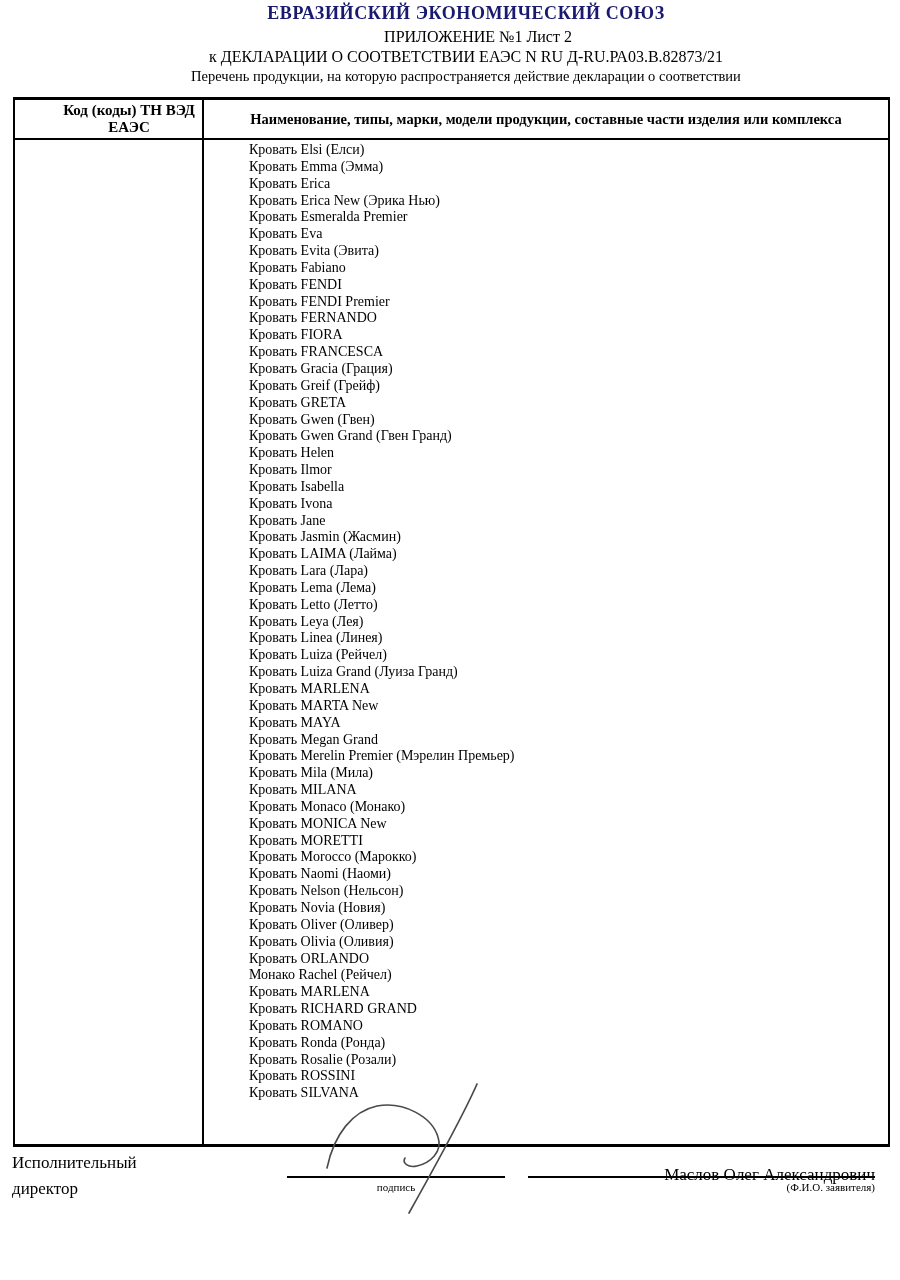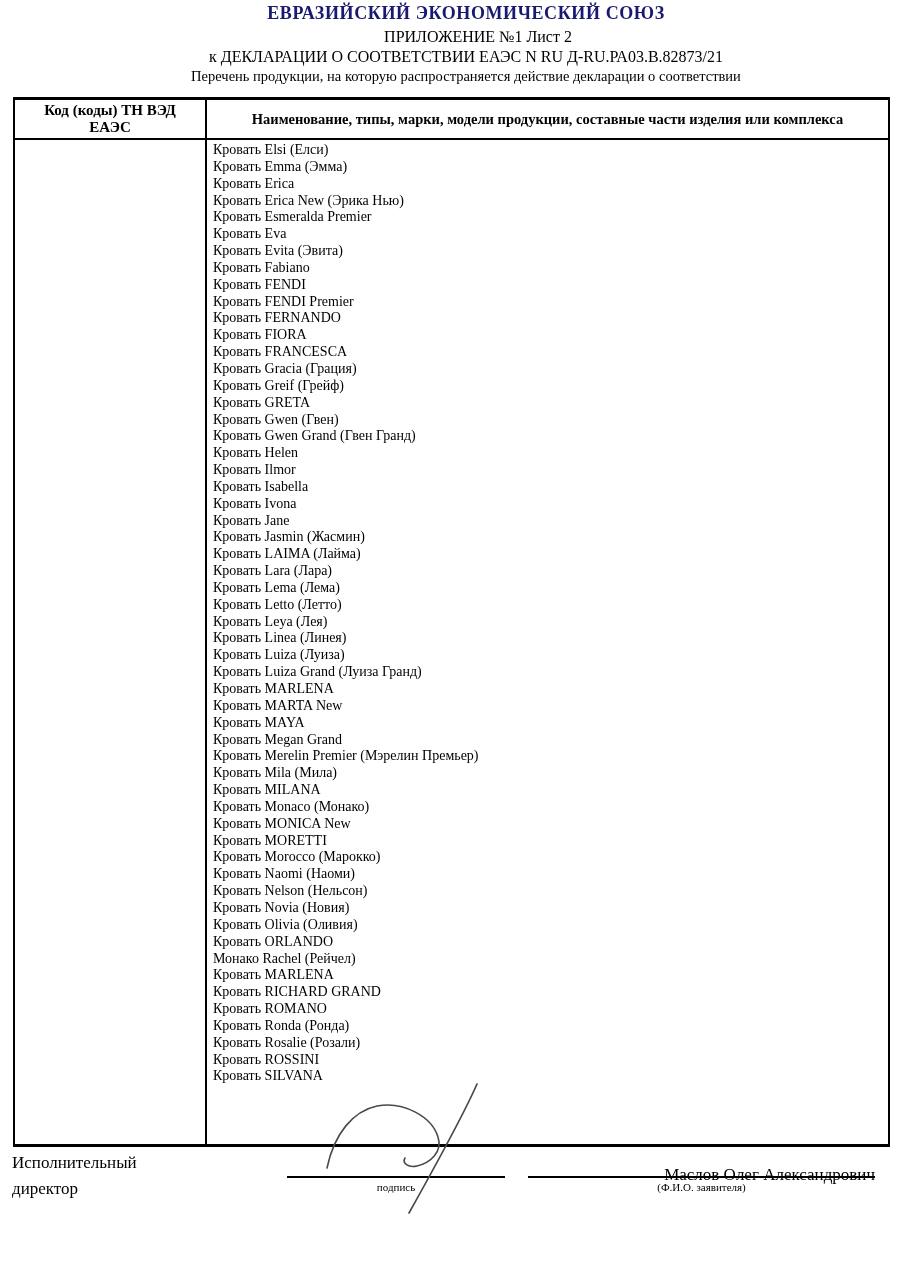--- a/index.html
+++ b/index.html
@@ -21,51 +21,51 @@
     position: absolute; left: 13px; top: 97px;
     width: 877px; height: 1050px;
     border: 2px solid #000;
     border-top-width: 3px;
     border-bottom-width: 3px;
     display: flex; flex-direction: column;
     background: #fff;
   }
   .thead { display: flex; height: 40px; border-bottom: 2px solid #000; flex: 0 0 auto; }
   .tbody { display: flex; flex: 1 1 auto; min-height: 0; }
-  .col-code { width: 192px; border-right: 2px solid #000; flex: 0 0 auto; }
+  .col-code { width: 148px; border-right: 2px solid #000; flex: 0 0 auto; margin-left: 41px; }
   .col-name { flex: 1 1 auto; }
   .thead .col-code {
     display: flex; flex-direction: column; justify-content: center; align-items: center;
     font-weight: bold; font-size: 15px; line-height: 17px; text-align: center;
   }
   .thead .col-name {
     display: flex; justify-content: center; align-items: center;
     font-weight: bold; font-size: 14.5px; text-align: center;
     padding: 0 8px;
   }
-  .tbody .col-name { padding: 2px 8px 0 6px; }
+  .tbody .col-name { padding: 2px 8px 0 6px; margin-left: 39px; }
   .product-line { font-size: 14px; line-height: 16.85px; white-space: nowrap; }
 
   .footer-position {
     position: absolute; left: 12px; top: 1150px;
     font-size: 17px; line-height: 26px;
   }
   .sig-line-left  { position: absolute; left: 287px; top: 1176px; width: 218px; border-top: 2px solid #000; }
   .sig-line-right { position: absolute; left: 528px; top: 1176px; width: 347px; border-top: 2px solid #000; }
   .sig-caption-left {
     position: absolute; left: 287px; top: 1181px; width: 218px;
     text-align: center; font-size: 11px;
   }
   .applicant-name {
     position: absolute; left: 528px; top: 1152px; width: 347px;
     text-align: right; font-size: 17px; margin-top: 13px;
   }
   .applicant-caption {
     position: absolute; left: 528px; top: 1181px; width: 347px;
-    text-align: center; font-size: 11px;
+    text-align: right; font-size: 11px;
   }
   .signature-svg {
     position: absolute; left: 300px; top: 1068px;
     width: 195px; height: 152px;
     pointer-events: none; z-index: 5;
   }
 </style>
 </head>
 <body>
 
@@ -108,36 +108,37 @@
         <div class="product-line">Кровать Isabella</div>
         <div class="product-line">Кровать Ivona</div>
         <div class="product-line">Кровать Jane</div>
         <div class="product-line">Кровать Jasmin (Жасмин)</div>
         <div class="product-line">Кровать LAIMA (Лайма)</div>
         <div class="product-line">Кровать Lara (Лара)</div>
         <div class="product-line">Кровать Lema (Лема)</div>
         <div class="product-line">Кровать Letto (Летто)</div>
         <div class="product-line">Кровать Leya (Лея)</div>
         <div class="product-line">Кровать Linea (Линея)</div>
-        <div class="product-line">Кровать Luiza (Луиза)</div>
+        <div class="product-line">Кровать Luiza (Рейчел)</div>
         <div class="product-line">Кровать Luiza Grand (Луиза Гранд)</div>
         <div class="product-line">Кровать MARLENA</div>
         <div class="product-line">Кровать MARTA New</div>
         <div class="product-line">Кровать MAYA</div>
         <div class="product-line">Кровать Megan Grand</div>
         <div class="product-line">Кровать Merelin Premier (Мэрелин Премьер)</div>
         <div class="product-line">Кровать Mila (Мила)</div>
         <div class="product-line">Кровать MILANA</div>
         <div class="product-line">Кровать Monaco (Монако)</div>
         <div class="product-line">Кровать MONICA New</div>
         <div class="product-line">Кровать MORETTI</div>
         <div class="product-line">Кровать Morocco (Марокко)</div>
         <div class="product-line">Кровать Naomi (Наоми)</div>
         <div class="product-line">Кровать Nelson (Нельсон)</div>
         <div class="product-line">Кровать Novia (Новия)</div>
+        <div class="product-line">Кровать Oliver (Оливер)</div>
         <div class="product-line">Кровать Olivia (Оливия)</div>
         <div class="product-line">Кровать ORLANDO</div>
         <div class="product-line">Монако Rachel (Рейчел)</div>
         <div class="product-line">Кровать MARLENA</div>
         <div class="product-line">Кровать RICHARD GRAND</div>
         <div class="product-line">Кровать ROMANO</div>
         <div class="product-line">Кровать Ronda (Ронда)</div>
         <div class="product-line">Кровать Rosalie (Розали)</div>
         <div class="product-line">Кровать ROSSINI</div>
         <div class="product-line">Кровать SILVANA</div>

